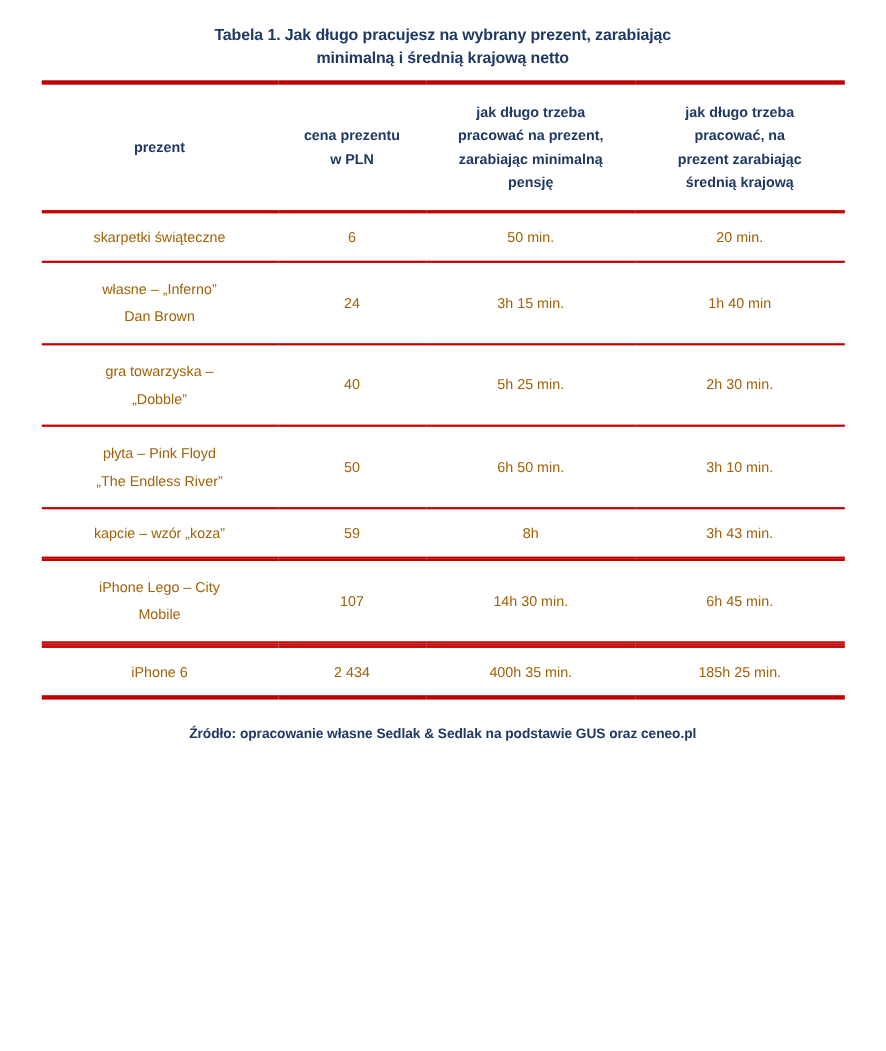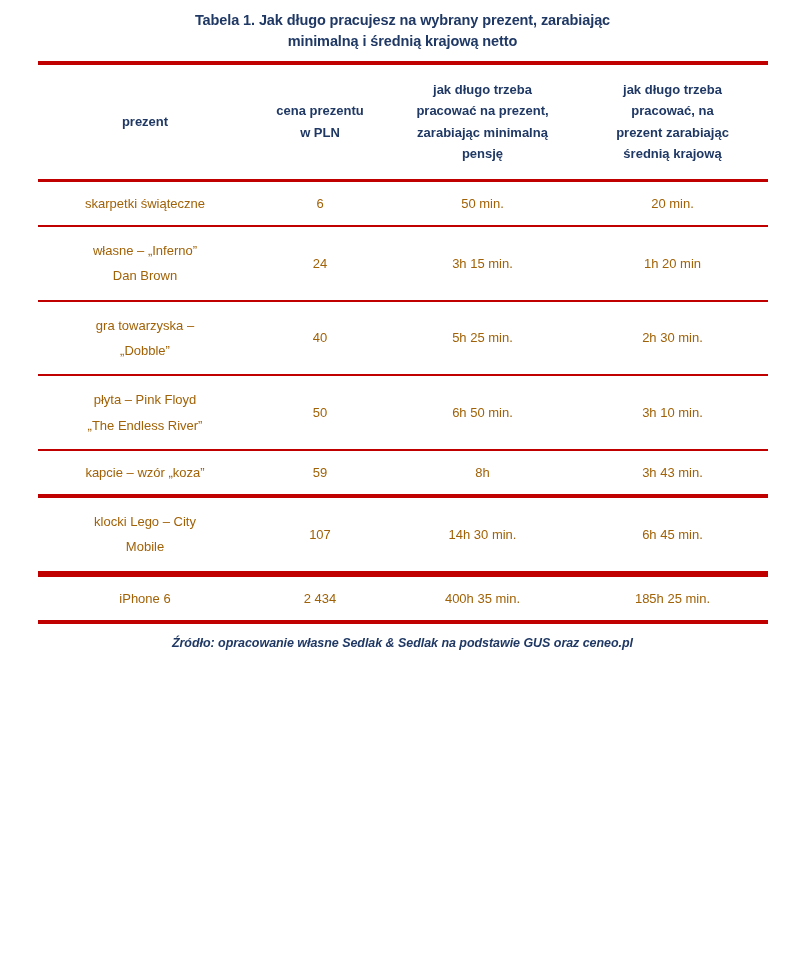--- a/index.html
+++ b/index.html
@@ -12,21 +12,21 @@
     height: 955px;
     font-family: "Liberation Sans", sans-serif;
     color: #1a1a1a;
     overflow: hidden;
   }
   .page {
     position: relative;
     width: 805px;
     height: 955px;
     box-sizing: border-box;
-    padding: 0;
+    padding: 12px;
   }
 
   
   .table-title {
     margin: 0;
     padding: 10px 100px 0 100px;
     text-align: center;
     font-size: 14.5px;
     font-weight: bold;
     color: #1f3864;
@@ -103,25 +103,24 @@
   tr.data-row > td.c-name {
     padding-left: 12px;
     padding-right: 12px;
   }
   tr.data-row.tall > td {
     line-height: 1.95;
   }
 
   
   .source-note {
-    margin: 0;
+    margin: 12px;
     padding-top: 12px;
     text-align: center;
     font-size: 12.5px;
-    font-style: italic;
     font-weight: bold;
     color: #1f3864;
     letter-spacing: -0.05px;
   }
 </style>
 </head>
 <body>
 
 <div class="page">
 
@@ -185,21 +184,21 @@
           <td class="rule-cell" colspan="4"></td>
         </tr>
 
         <tr class="data-row tall">
           <td class="c-name">
             <span>własne – „Inferno”</span><br>
             <span>Dan Brown</span>
           </td>
           <td>24</td>
           <td>3h 15 min.</td>
-          <td>1h 20 min</td>
+          <td>1h 40 min</td>
         </tr>
 
         <tr class="rule rule-thin">
           <td class="rule-cell" colspan="4"></td>
         </tr>
 
         <tr class="data-row tall">
           <td class="c-name">
             <span>gra towarzyska –</span><br>
             <span>„Dobble”</span>
@@ -240,21 +239,21 @@
           <td class="rule-cell" colspan="4"></td>
         </tr>
 
 
         <tr class="rule rule-thin">
           <td class="rule-cell" colspan="4"></td>
         </tr>
 
         <tr class="data-row tall">
           <td class="c-name">
-            <span>klocki Lego – City</span><br>
+            <span>iPhone Lego – City</span><br>
             <span>Mobile</span>
           </td>
           <td>107</td>
           <td>14h 30 min.</td>
           <td>6h 45 min.</td>
         </tr>
 
         <tr class="rule rule-thin">
           <td class="rule-cell" colspan="4"></td>
         </tr>

